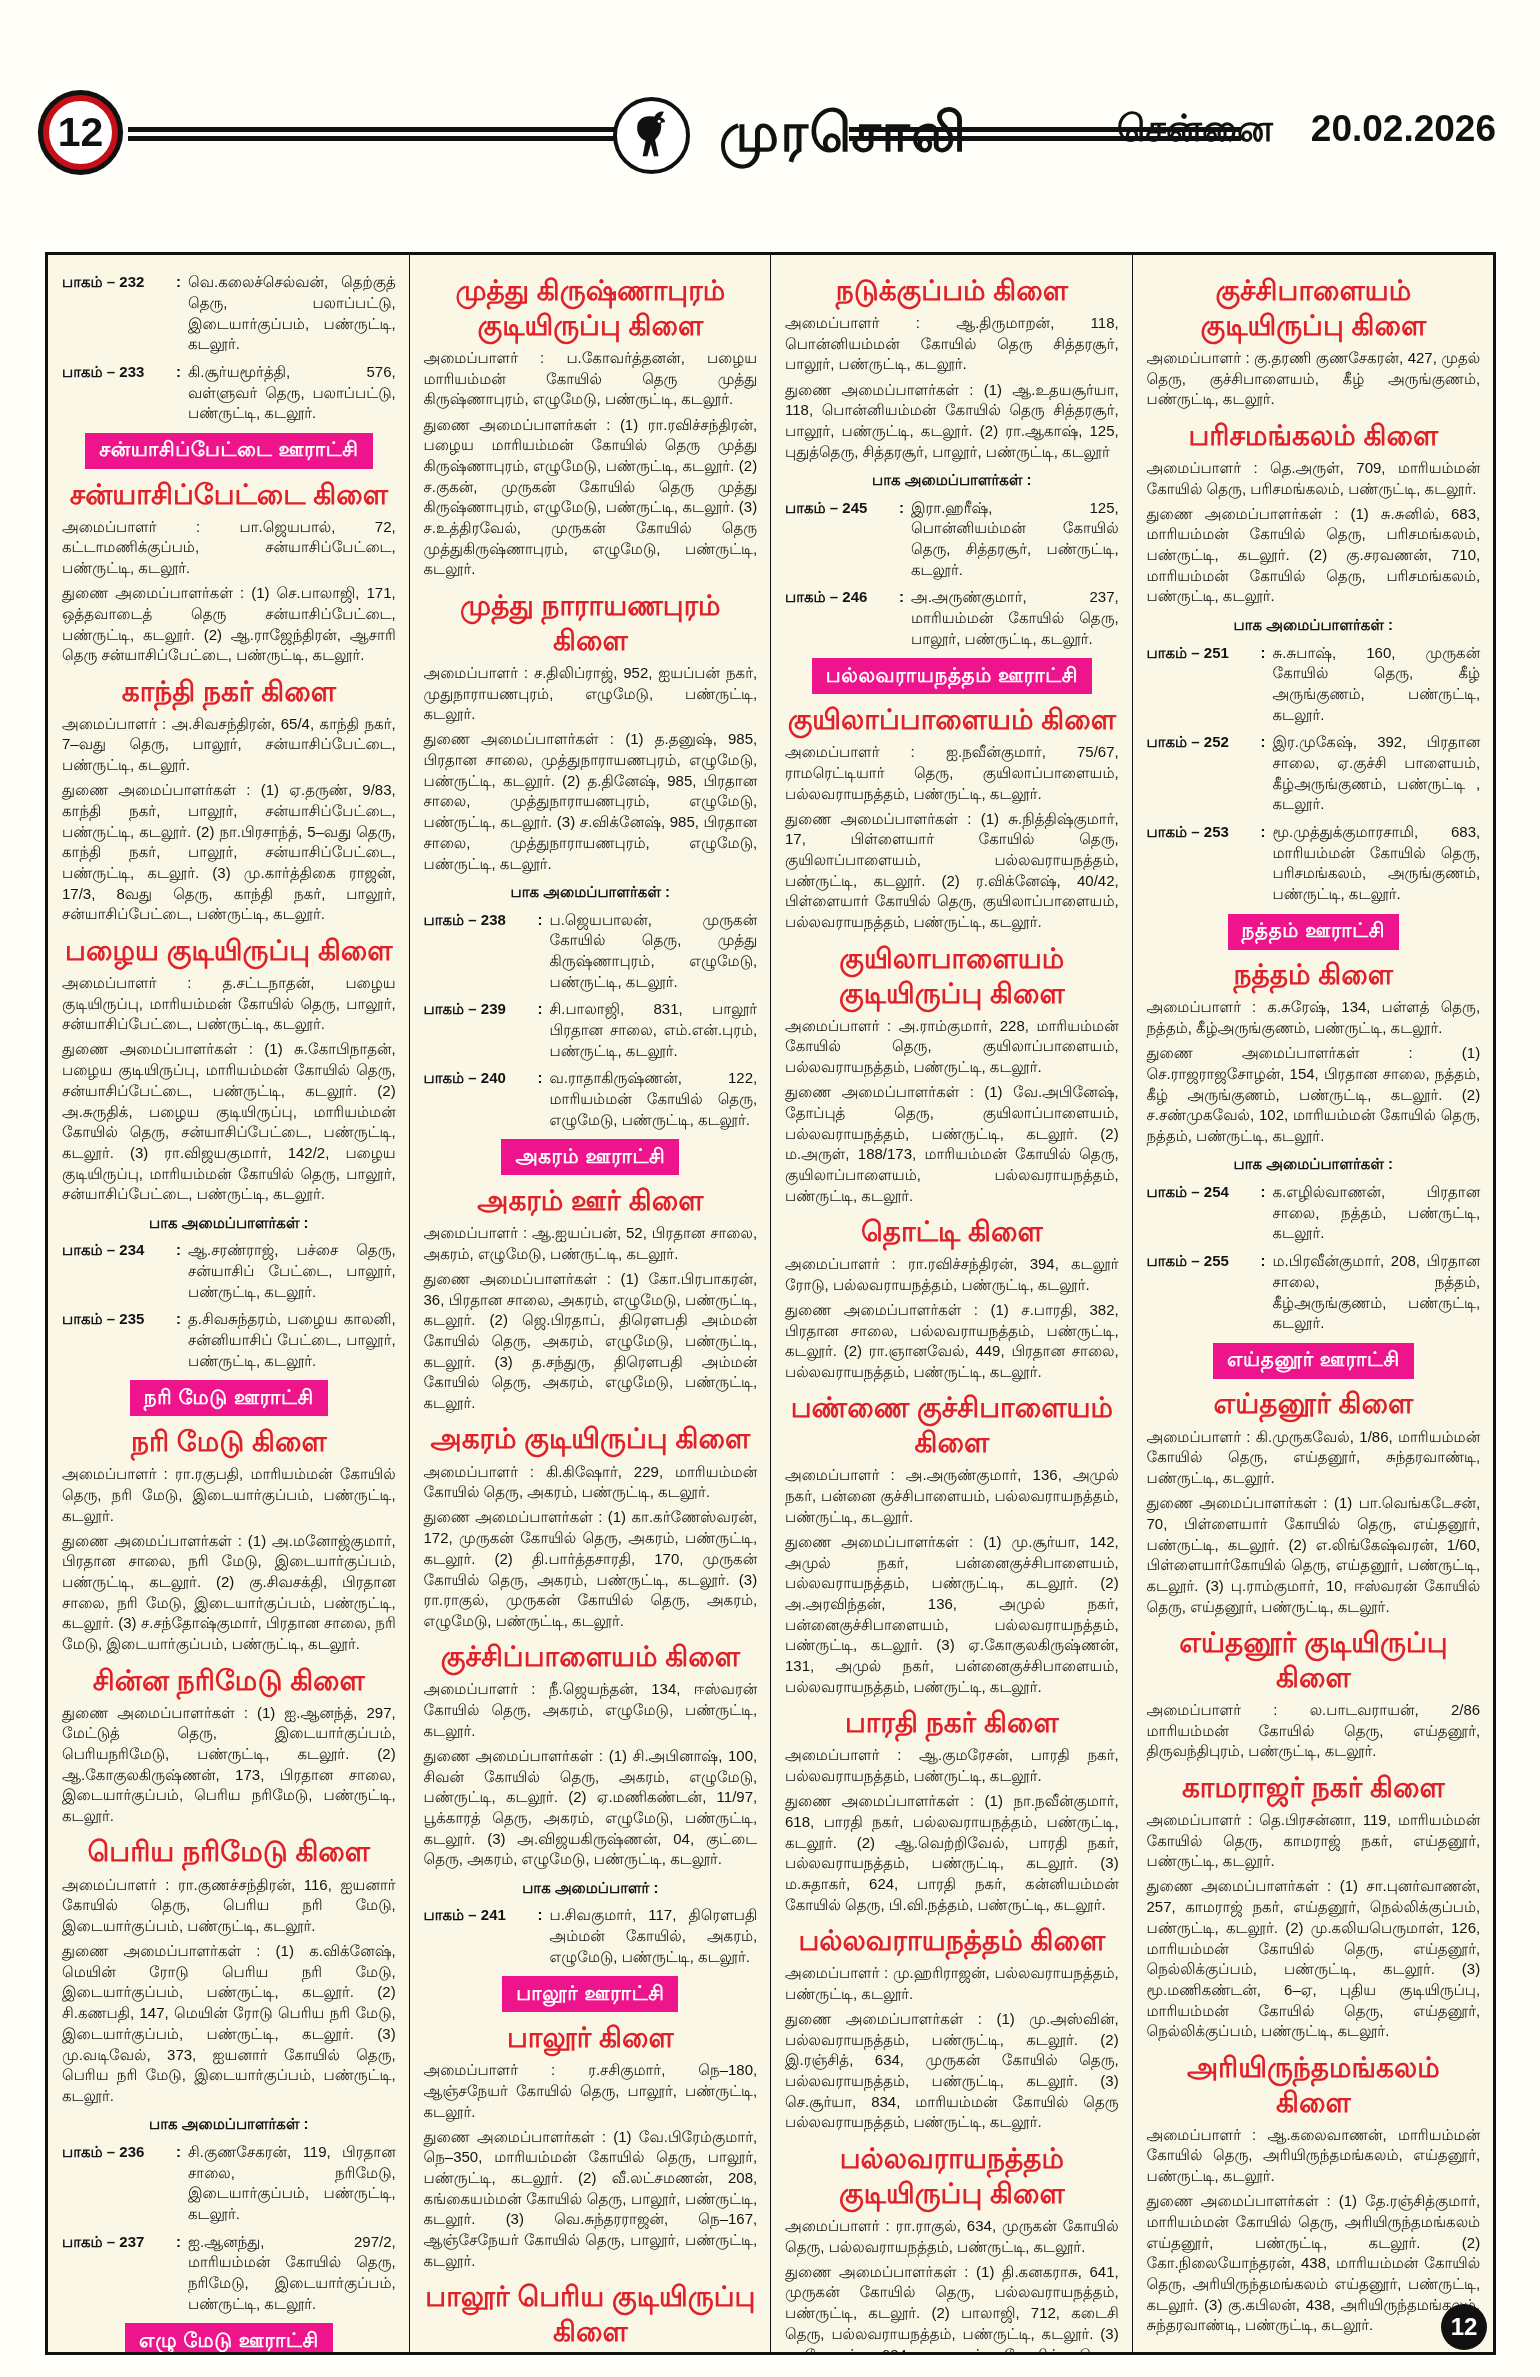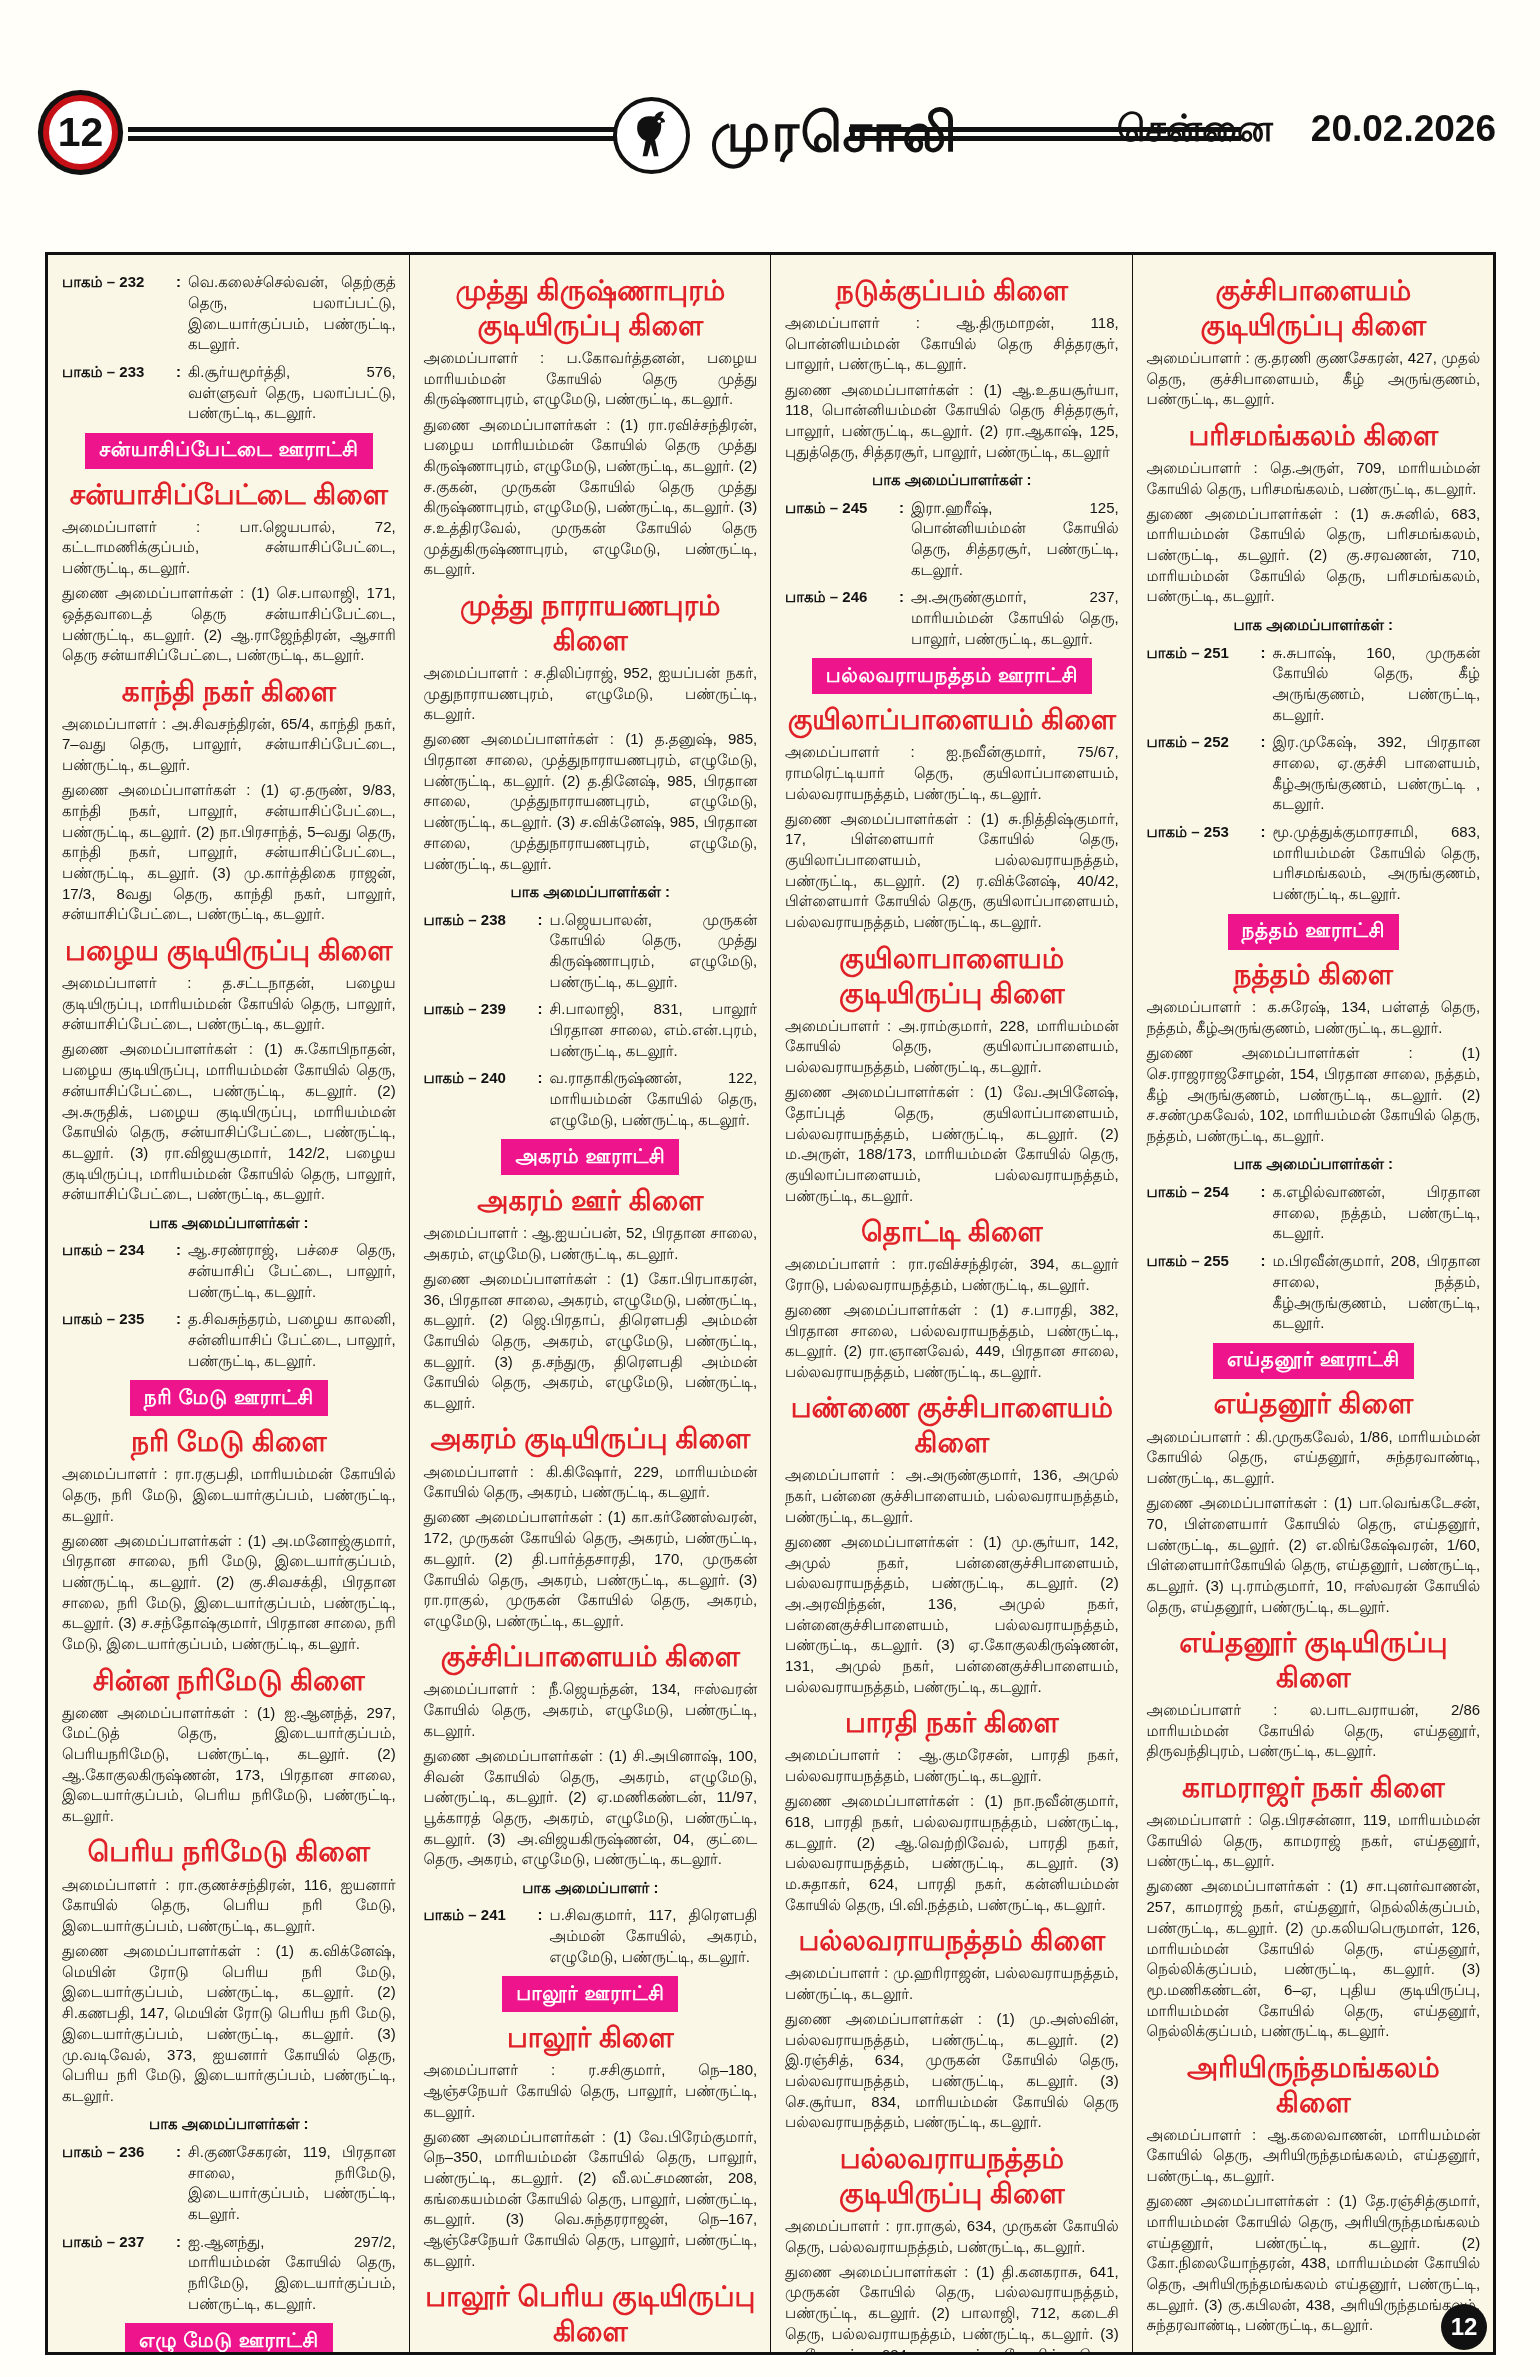--- a/index.html
+++ b/index.html
@@ -20,21 +20,21 @@
   .page-badge{
     position:absolute;left:43px;top:57px;width:75px;height:75px;border-radius:50%;
     background:#fff;border:6.4px solid #c41016;box-shadow:0 0 0 5.1px #111;
     display:flex;align-items:center;justify-content:center;
     font-size:41px;font-weight:bold;color:#111;
   }
   .rule{position:absolute;top:89px;height:14px;
     border-top:5.1px solid #111;border-bottom:5.1px solid #111;}
   .rule.left{left:128px;right:926px;}
   .rule.right{left:849px;right:300px;}
-  .brand{position:absolute;top:59px;left:613px;display:flex;align-items:center;gap:20px;}
+  .brand{position:absolute;top:59px;left:613px;display:flex;align-items:center;gap:29px;}
   .rooster{
     width:77px;height:77px;border-radius:50%;border:4.5px solid #111;background:#fff;
     display:flex;align-items:center;justify-content:center;overflow:hidden;
   }
   .brand-name{font-size:54px;font-weight:bold;color:#111;letter-spacing:1.3px;}
   .edition-date{
     position:absolute;right:45px;top:70px;display:flex;gap:38px;
     font-size:37px;font-weight:bold;color:#111;
   }
   

